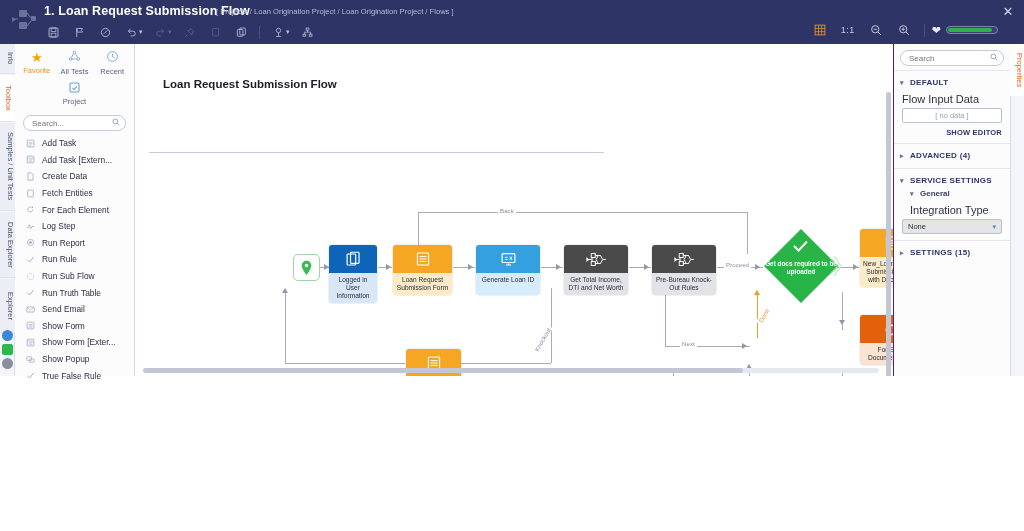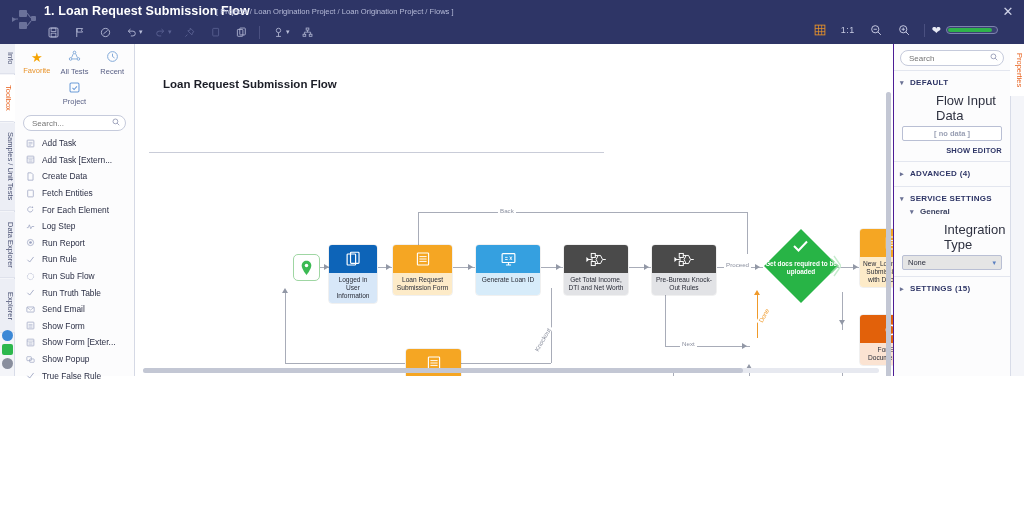--- a/index.html
+++ b/index.html
@@ -216,25 +216,25 @@
     position: absolute; left: 8px; top: 0; right: 18px; height: 14px; border: 0; outline: 0;
     font-size: 8px; color: #333; background: transparent; font-family: inherit;
   }
   .p-search .si { position: absolute; right: 5px; top: 2px; font-size: 8px; color: #8a90ad; }
   .p-sec { border-top: 1px solid #e3e6ef; padding: 5px 0 6px 0; }
   .p-hdr {
     display: flex; align-items: center; font-size: 8px; font-weight: bold; color: #2e3566;
     letter-spacing: .3px; padding: 2px 6px; cursor: pointer;
   }
   .p-chev { width: 10px; font-size: 7px; color: #6a7194; }
-  .p-lbl { font-size: 13px; color: #2e3140; padding: 4px 6px 2px 8px; margin-left: 34px; }
+  .p-lbl { font-size: 11px; color: #2e3140; padding: 4px 6px 2px 8px; }
   .p-field {
     margin: 1px 8px 0 8px; height: 15px; border: 1px solid #b9bfd4; border-radius: 2px;
     background: #fff; font-size: 7.5px; color: #9aa0b4; display: flex; align-items: center;
-    justify-content: center; cursor: pointer; font-weight: bold;
+    justify-content: center; cursor: pointer;
   }
   .p-link {
     text-align: right; font-size: 7.5px; font-weight: bold; color: #2e3566; padding: 5px 8px 0 0;
     letter-spacing: .2px; cursor: pointer;
   }
   .p-sub { display: flex; align-items: center; font-size: 8px; font-weight: bold; color: #3a4160; padding: 2px 6px 2px 16px; cursor: pointer; }
   .p-select {
     margin: 1px 8px 0 8px; height: 15px; border: 1px solid #b9bfd4; border-radius: 2px;
     background: #e5e5e5; font-size: 7.5px; color: #2b2e3d; display: flex; align-items: center;
     padding: 0 5px; position: relative; cursor: pointer;

